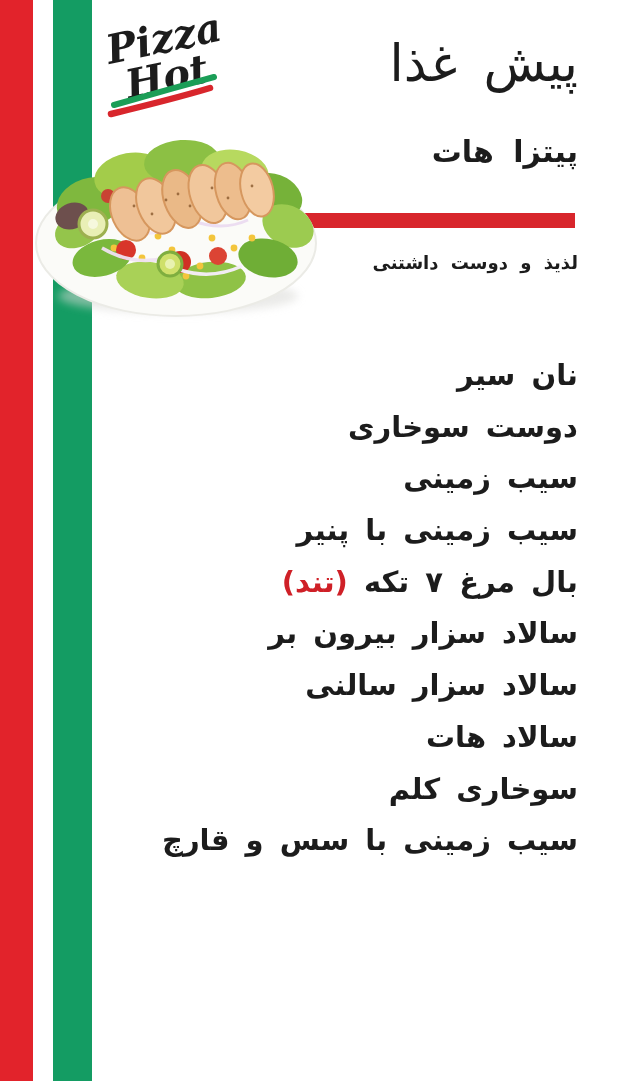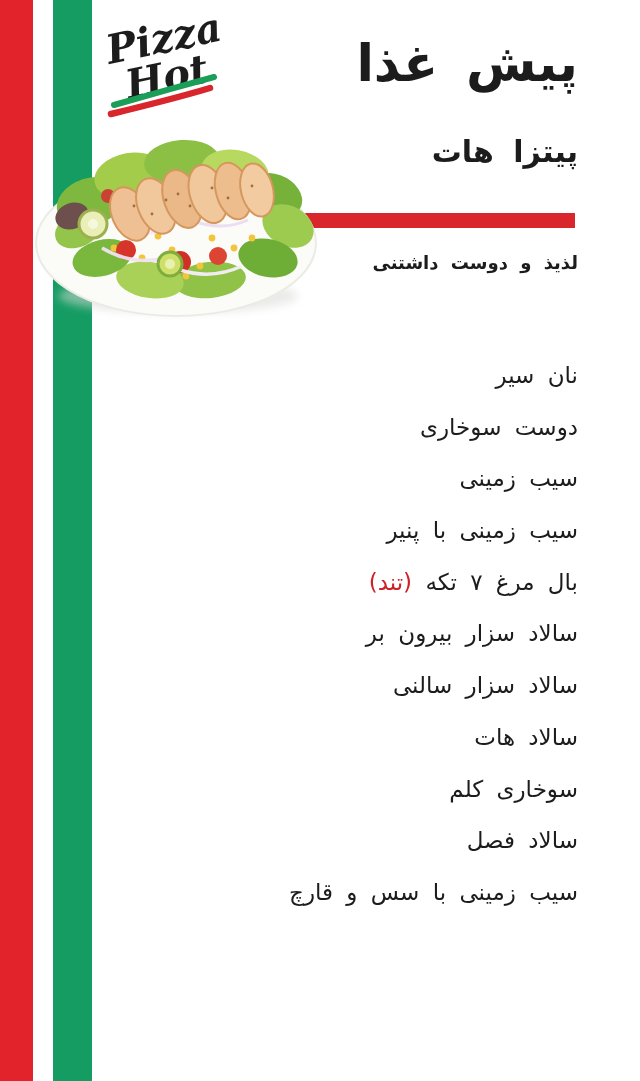--- a/index.html
+++ b/index.html
@@ -14,21 +14,21 @@
   .stripe-green{left:53px;width:39px;background:var(--stripe-green);}
   
   .logo{position:absolute;left:96px;top:6px;width:140px;height:112px;}
   .logo text{
     font-family:"DejaVu Serif","Liberation Serif",serif;
     font-style:italic;font-weight:bold;fill:var(--text-dark);
   }
   
   .title{
     position:absolute;top:34px;right:62px;margin:0;
-    font-size:51px;font-weight:bold;color:var(--text-dark);
+    font-size:51px;font-weight:normal;color:var(--text-dark);
     letter-spacing:4px;word-spacing:10px;direction:rtl;white-space:nowrap;
   }
   .subtitle{
     position:absolute;top:134px;right:62px;
     font-size:30px;font-weight:bold;color:var(--text-dark);
     letter-spacing:4px;word-spacing:9px;direction:rtl;white-space:nowrap;
   }
   .red-bar{
     position:absolute;top:213px;left:285px;width:290px;height:15px;
     background:var(--bar-red);z-index:1;
@@ -40,21 +40,21 @@
   }
   
   .salad{position:absolute;left:30px;top:98px;width:290px;height:228px;z-index:3;}
   
   .menu{
     position:absolute;top:350px;right:62px;z-index:2;
     direction:rtl;text-align:right;
   }
   .menu-item{
     height:51.7px;line-height:51.7px;white-space:nowrap;
-    font-size:23px;font-weight:normal;color:var(--text-dark);
+    font-size:29px;font-weight:bold;color:var(--text-dark);
     letter-spacing:1.5px;word-spacing:6px;
   }
   .menu-highlight{color:var(--spicy-red);}
 </style>
 </head>
 <body>
 
 <div class="page">
 
   <div class="stripe stripe-red"></div>
@@ -185,22 +185,19 @@
     </div>
 
     <div class="menu-item">
       <span>سالاد هات</span>
     </div>
 
     <div class="menu-item">
       <span>سوخاری کلم</span>
     </div>
 
-    <div class="menu-item">
-      <span>سالاد فصل</span>
-    </div>
 
     <div class="menu-item">
       <span>سیب زمینی با سس و قارچ</span>
     </div>
   </div>
 
 </div>
 
 </body></html>

